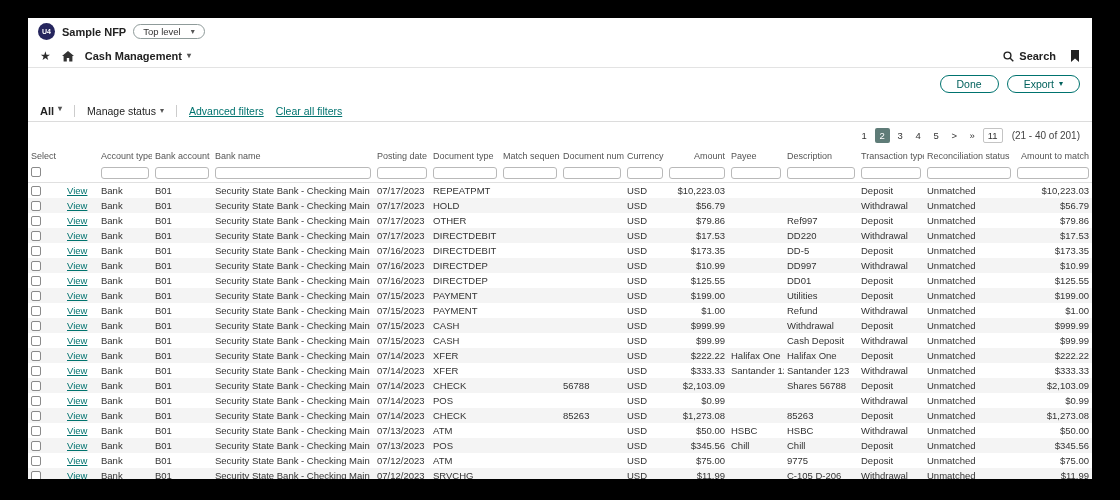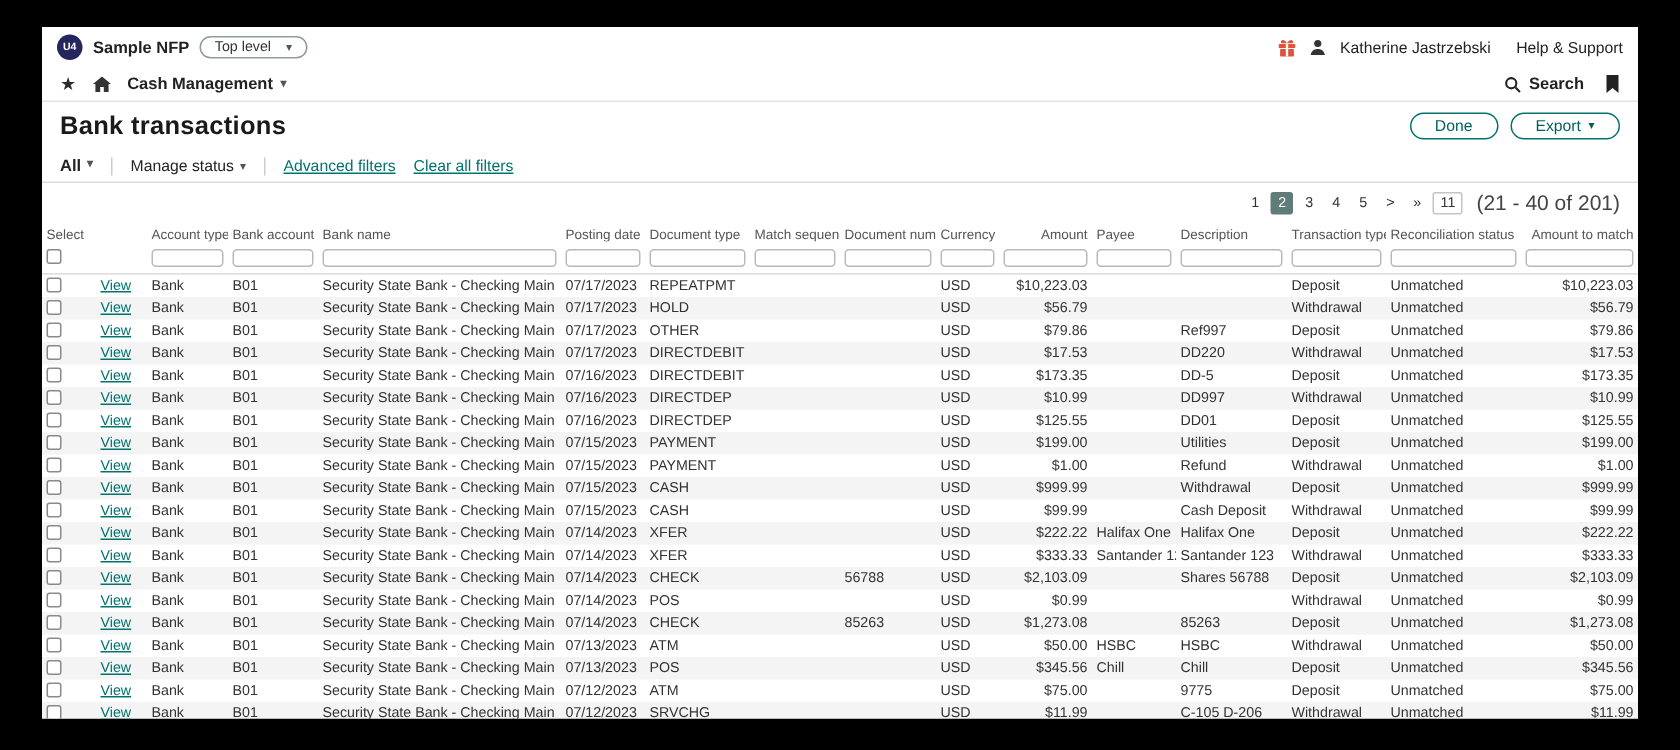--- a/index.html
+++ b/index.html
@@ -63,21 +63,21 @@
   .actionrow { height:26px; display:flex; align-items:center; gap:6px; padding:0 12px; }
   .action-pill {
     border:1px solid #2f7c74; color:#164b47; background:#fff;
     border-radius:11px; padding:2px 12px; font-size:10px;
     display:inline-flex; align-items:center; cursor:pointer; white-space:nowrap;
   }
   .pag { margin-left:auto; display:flex; align-items:center; gap:3px; font-size:9.5px; color:#333; }
   .page { min-width:15px; height:15px; display:inline-flex; align-items:center; justify-content:center; padding:0 2px; border-radius:2px; cursor:pointer; }
   .page.current { background:#5f7c78; color:#fff; }
   .page.boxed { border:1px solid #c4c4c4; padding:0 4px; }
-  .range { margin-left:6px; color:#444; font-size:14px; white-space:nowrap; }
+  .range { margin-left:6px; color:#444; font-size:10px; white-space:nowrap; }
 
   
   table { width:1064px; border-collapse:collapse; table-layout:fixed; }
   thead th {
     font-weight:normal; color:#555; font-size:9px; text-align:left;
     padding:2px 3px 0; height:13px; white-space:nowrap; overflow:hidden;
   }
   thead th.num { text-align:right; }
   .filtercells td { padding:1px 3px 2px; height:16px; border-bottom:1px solid #e0e0e0; }
   input.colfilter {
@@ -98,38 +98,20 @@
 
   <div class="topbar">
     <div class="logo">
         <span>U4</span>
       </div>
     <span class="company">Sample NFP</span>
     <span class="scope-pill">
       <span>Top level</span>
       <span class="caret">▾</span>
     </span>
-    <div class="topbar-right">
-      <span class="iconbtn">
-        <svg width="12" height="12" viewBox="0 0 12 12">
-            <path d="M3.2 0.6c1.1 0 2.2.9 2.8 2.2C6.6 1.5 7.7.6 8.8.6c1.4 0 1.8 2 .4 2.3H2.8C1.4 2.6 1.8.6 3.2.6z" fill="#e0523c"></path>
-            <rect x="0.5" y="3.4" width="11" height="2.6" rx="0.5" fill="#e0523c"></rect>
-            <rect x="1.4" y="6.6" width="9.2" height="5" rx="0.5" fill="#e0523c"></rect>
-            <rect x="5.2" y="3.4" width="1.6" height="8.2" fill="#fff"></rect>
-          </svg>
-      </span>
-      <span class="iconbtn">
-        <svg width="11" height="11" viewBox="0 0 11 11">
-            <circle cx="5.5" cy="3" r="2.4" fill="#333"></circle>
-            <path d="M.8 10.6c.3-2.6 2.2-4 4.7-4s4.4 1.4 4.7 4z" fill="#333"></path>
-          </svg>
-      </span>
-      <span>Katherine Jastrzebski</span>
-      <span class="help">Help &amp; Support</span>
-    </div>
   </div>
 
   <div class="navbar">
     <span class="star">★</span>
     <span class="iconbtn">
       <svg width="12" height="11" viewBox="0 0 12 11">
           <path d="M6 0L0 5h1.6v5.4h3.2V7h2.4v3.4h3.2V5H12z" fill="#333"></path>
         </svg>
     </span>
     <span class="module">
@@ -148,21 +130,20 @@
       </span>
       <span class="iconbtn">
         <svg width="10" height="12" viewBox="0 0 10 12">
             <path d="M1 0h8v12L5 8.6 1 12z" fill="#222"></path>
           </svg>
       </span>
     </div>
   </div>
 
   <div class="titlerow">
-    <span class="page-title">Bank transactions</span>
     <div class="title-actions">
       <span class="pill">
           <span>Done</span>
         </span>
       <span class="pill">
         <span>Export</span>
         <span class="caret">▾</span>
       </span>
     </div>
   </div>

